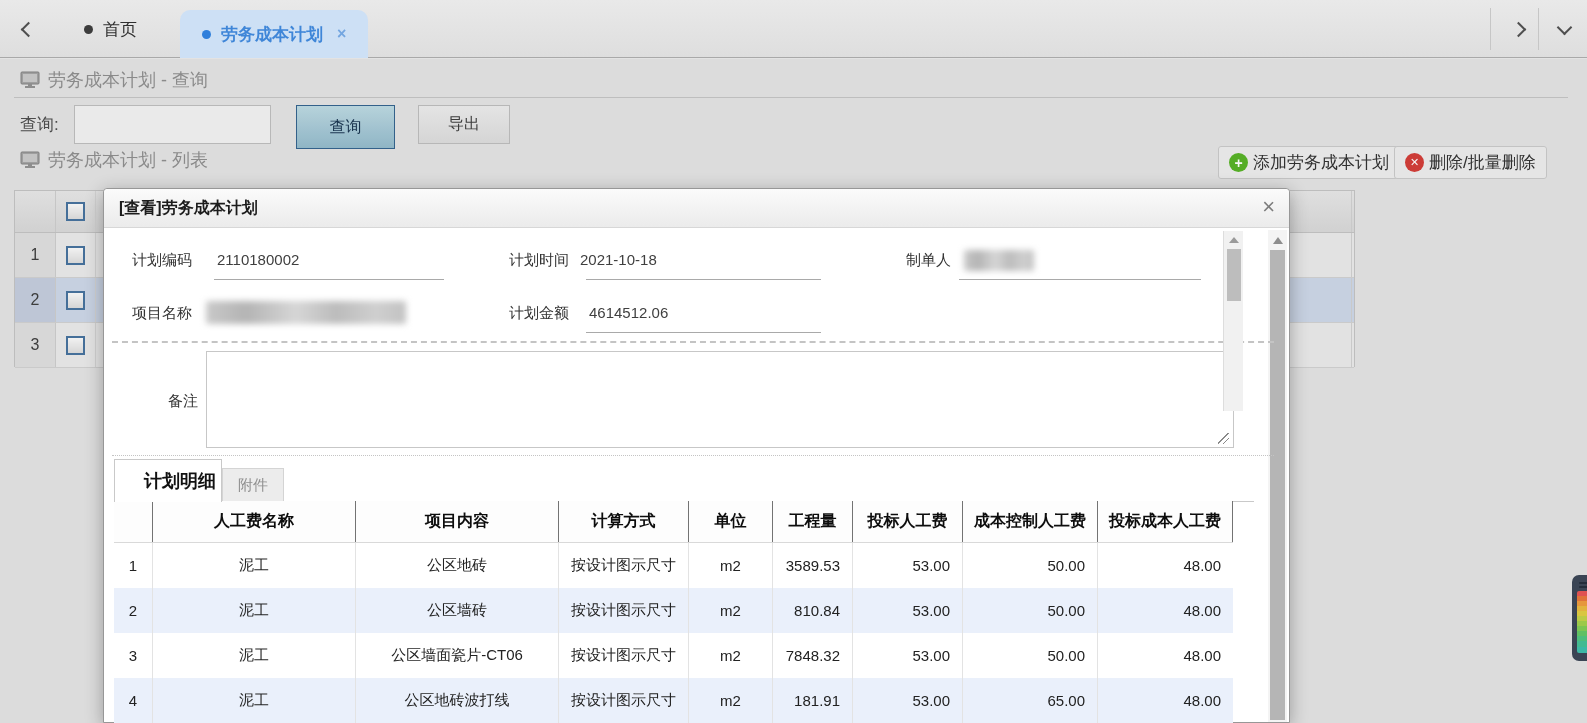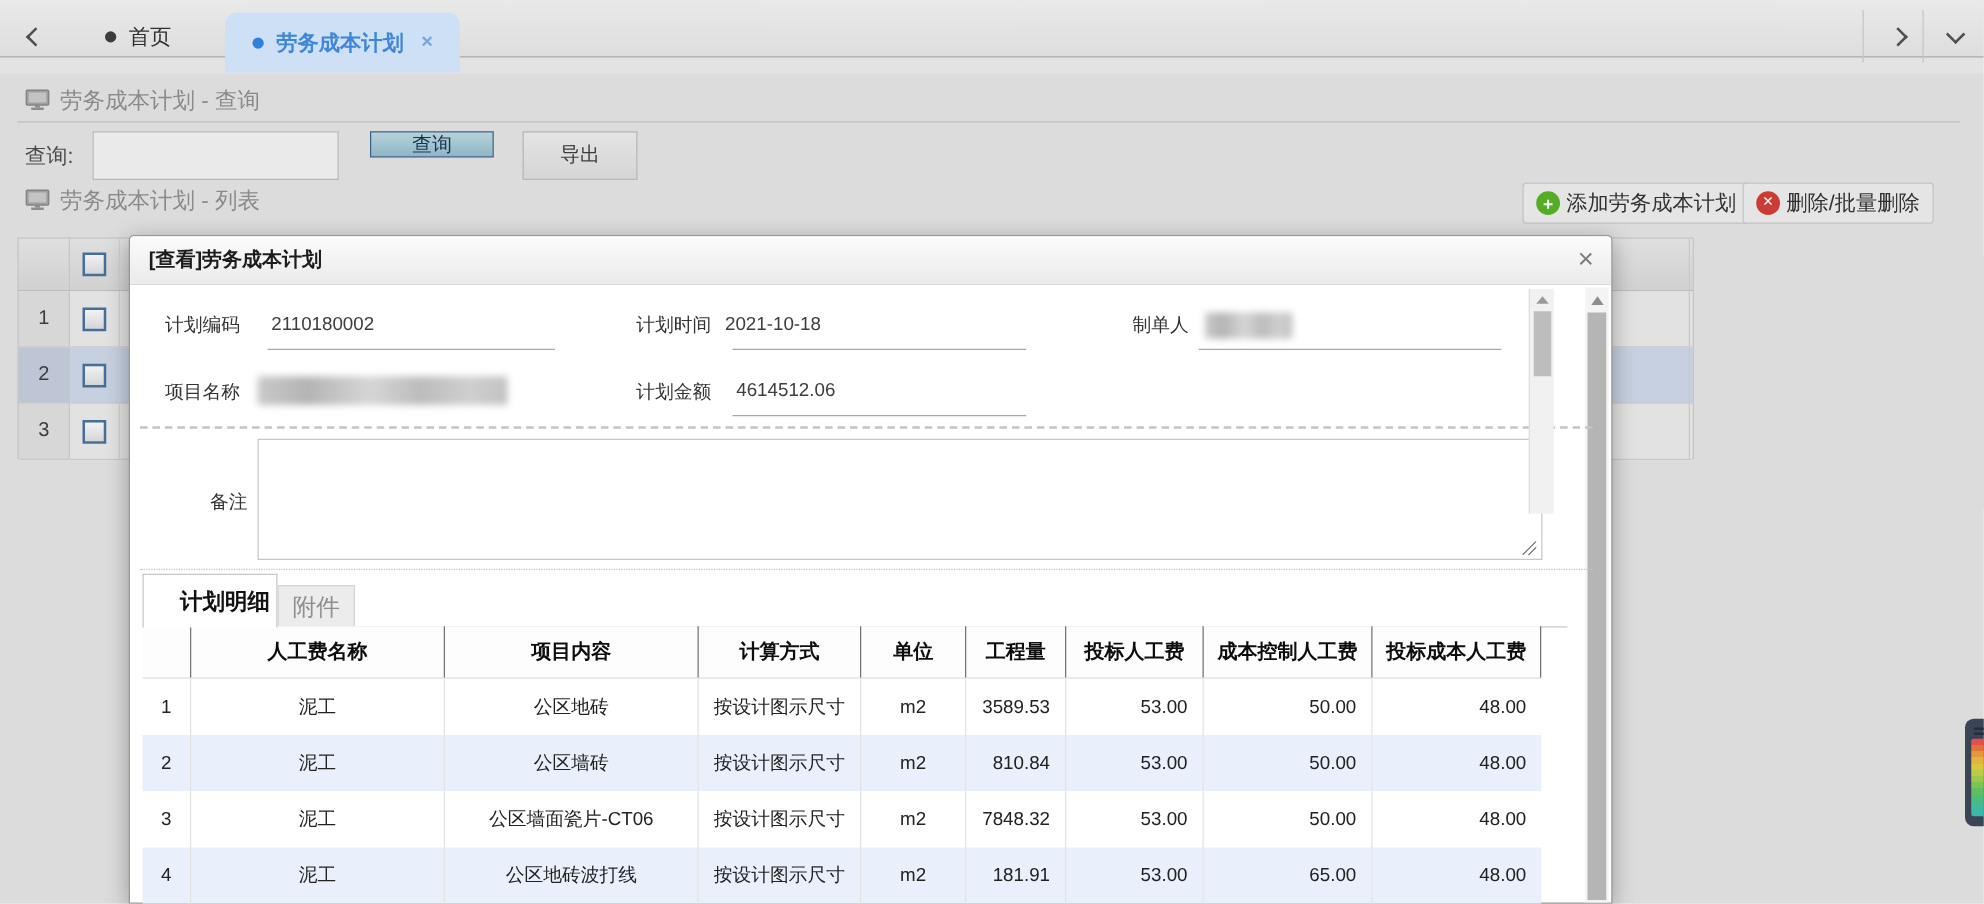--- a/index.html
+++ b/index.html
@@ -1,21 +1,21 @@
 <!DOCTYPE html>
 <html><head>
 <meta charset="utf-8">
 <style>
   * { margin:0; padding:0; box-sizing:border-box; }
   html,body { width:1587px; height:723px; overflow:hidden; }
   body { font-family:"Liberation Sans","DejaVu Sans",sans-serif; background:#e3e3e3; position:relative; }
   #app { position:absolute; inset:0; width:1587px; height:723px; overflow:hidden; }
 
   
-  .tabbar { position:absolute; left:0; top:0; width:1587px; height:46px;
+  .tabbar { position:absolute; left:0; top:0; width:1587px; height:58px;
             background:linear-gradient(#e9e9e9,#dedede); border-bottom:1px solid #a9a9a9; }
   .nav-btn { position:absolute; top:0; height:58px; width:48px; display:flex; align-items:center; justify-content:center; cursor:pointer; }
   .nav-btn.left { left:4px; }
   .nav-btn.right1 { left:1494px; }
   .nav-btn.right2 { left:1540px; }
   .vdiv { position:absolute; top:8px; height:42px; width:1px; background:#c6c6c6; }
   .chev { display:inline-block; width:11px; height:11px; border-left:2px solid #4f4f4f; border-bottom:2px solid #4f4f4f; }
   .chev.l { transform:rotate(45deg); }
   .chev.r { transform:rotate(225deg); }
   .chev.d { transform:rotate(-45deg); margin-top:-4px; }
@@ -25,21 +25,21 @@
   .tab.active { left:180px; top:10px; height:48px; background:#cde0f5; border-radius:10px 10px 0 0; color:#3f86d8;font-weight:bold; }
   .tab.active .dot { background:#2f7fdb; }
   .tab-x { font-size:16px; color:#74a6e0; margin-left:4px; cursor:pointer; }
 
   
   .sec-head { position:absolute; left:20px; display:flex; align-items:center; gap:8px; font-size:18px; color:#8d8d8d; }
   .sec-head svg { display:block; }
   .rule { position:absolute; left:14px; width:1554px; height:1px; background:#c3c3c3; }
   .q-label { position:absolute; left:20px; top:113px; font-size:17px; color:#4a4a4a; }
   .q-input { position:absolute; left:74px; top:105px; width:197px; height:39px; border:1px solid #bdbdbd; background:#f2f2f2; font-size:15px; padding:0 8px; color:#333; }
-  .btn-query { position:absolute; left:296px; top:105px; width:99px; height:21px; border:1px solid #31618d; background:linear-gradient(#bcd9e2,#92bacb); color:#16324e; font-size:16px; cursor:pointer; }
+  .btn-query { position:absolute; left:296px; top:105px; width:99px; height:44px; border:1px solid #31618d; background:linear-gradient(#bcd9e2,#92bacb); color:#16324e; font-size:16px; cursor:pointer; }
   .btn-export { position:absolute; left:418px; top:105px; width:92px; height:39px; border:1px solid #bcbcbc; background:linear-gradient(#ebebeb,#dcdcdc); color:#3c3c3c; font-size:16px; cursor:pointer; }
   .list-btn { position:absolute; top:146px; height:33px; display:flex; align-items:center; gap:5px; padding:0 10px; border:1px solid #c9c9c9; border-radius:3px; background:#ededed; font-size:17px; color:#2f2f2f; cursor:pointer; }
   .list-btn.add { left:1218px; }
   .list-btn.del { left:1394px; }
   .ico-circle { width:19px; height:19px; border-radius:50%; color:#fff; font-size:14px; font-weight:bold; display:flex; align-items:center; justify-content:center; line-height:1; }
   .ico-circle.green { background:#55b223; }
   .ico-circle.red { background:#d23a35; font-size:11px; }
 
   
   .bg-table { position:absolute; left:14px; top:190px; width:1341px; height:177px; border:1px solid #c2c2c2; background:#e9e9e9; }
@@ -75,21 +75,21 @@
   .redact { position:absolute; border-radius:2px; filter:blur(3px);
             background:linear-gradient(90deg,#c9c9c9,#b4b4b4 20%,#d6d6d6 45%,#bcbcbc 65%,#cfcfcf 85%,#c2c2c2); }
   .dashed { position:absolute; left:8px; width:1162px; border-top:2px dashed #c4c4c4; }
   .remark-box { position:absolute; left:102px; top:162px; width:1028px; height:97px; border:1px solid #c7c7c7; background:#fff; resize:none; font-family:inherit; font-size:14px; padding:6px; outline:none; }
   .resize-glyph { position:absolute; left:1114px; top:244px; width:11px; height:11px; pointer-events:none;
                   background:linear-gradient(135deg,transparent 45%,#8a8a8a 45%,#8a8a8a 52%,transparent 52%,transparent 70%,#8a8a8a 70%,#8a8a8a 77%,transparent 77%); }
 
   
   .m-tab { position:absolute; cursor:pointer; display:flex; align-items:center; justify-content:center; }
   .m-tab.active { left:10px; top:270px; width:108px; height:43px; background:#fff; border:1px solid #c9c9c9; border-bottom:none; font-size:18px; font-weight:bold; color:#111; z-index:2;padding-left:24px; }
-  .m-tab.inactive { left:118px; top:279px; width:62px; height:34px; background:#ececec; border:1px solid #d4d4d4; border-bottom:none; font-size:19px; color:#8f8f8f; }
+  .m-tab.inactive { left:118px; top:279px; width:62px; height:34px; background:#ececec; border:1px solid #d4d4d4; border-bottom:none; font-size:15px; color:#8f8f8f; }
   .m-tabline { position:absolute; left:10px; top:312px; width:1140px; height:1px; background:#c9c9c9; }
 
   
   .dtable { position:absolute; left:10px; top:312px; width:1119px; }
   .dhead { position:absolute; left:0; top:0; width:1119px; height:42px; display:flex; background:#fdfdfd; border-bottom:1px solid #d9d9d9; }
   .dbody { position:absolute; left:0; top:42px; width:1119px; }
   .drow { display:flex; height:45px; background:#fff; }
   .drow.alt { background:#eaf0fb; }
   .dcell { display:flex; align-items:center; justify-content:center; font-size:15px; color:#222; border-right:1px solid #e3e3e3; height:100%; overflow:hidden; }
   .dhead .dcell { font-size:16px; font-weight:bold; color:#0d0d0d; border-right:1px solid #737373; }

